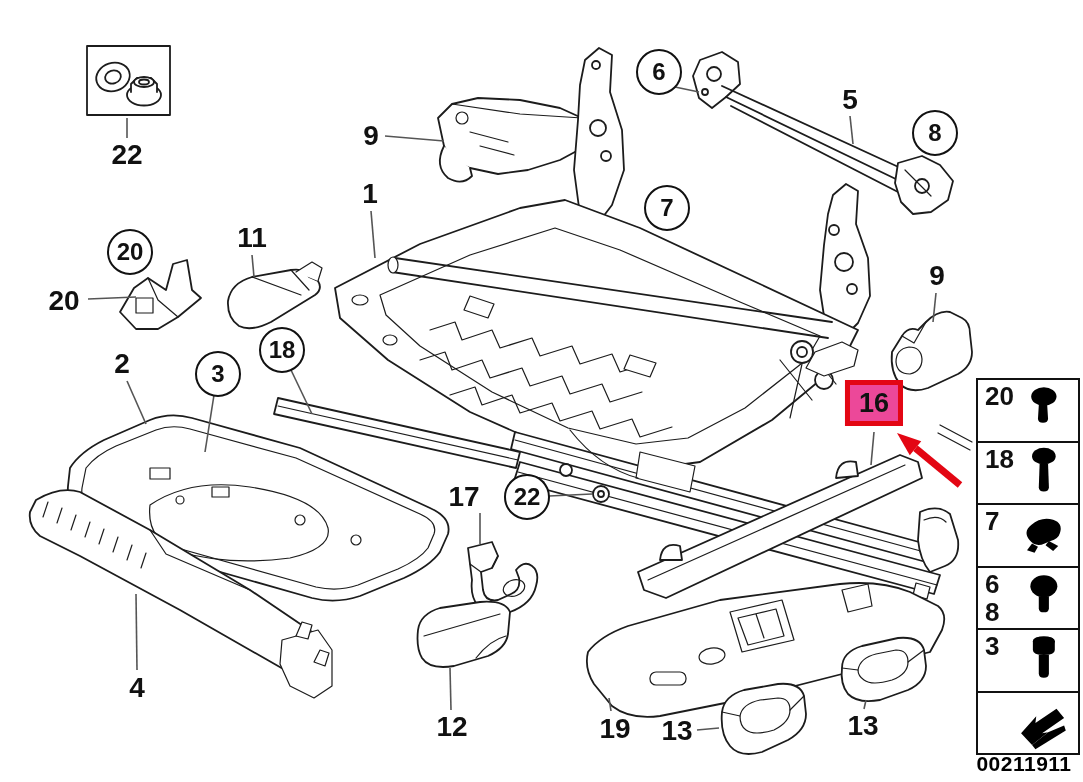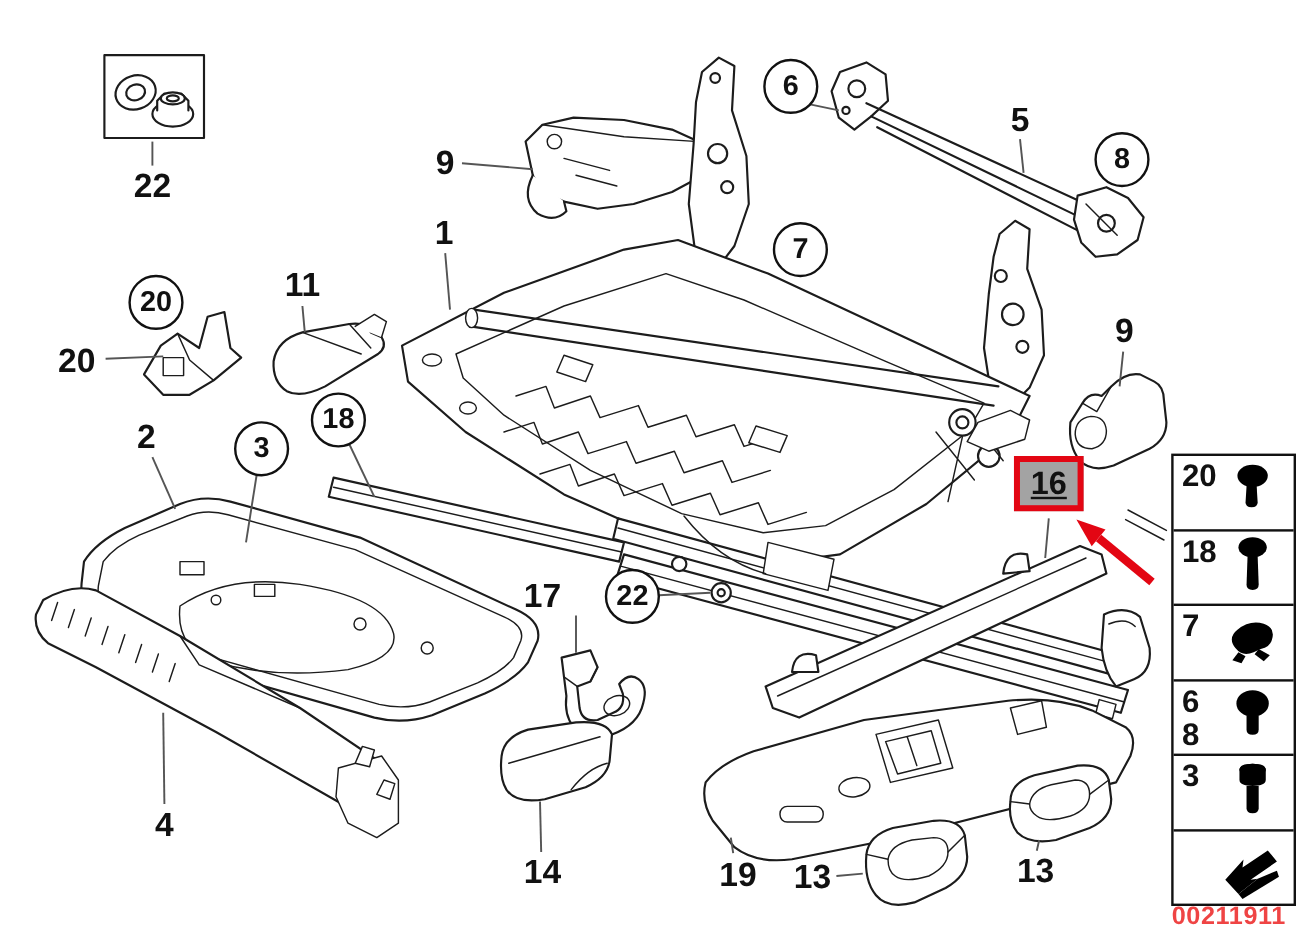--- a/index.html
+++ b/index.html
@@ -10,30 +10,30 @@
   .art path, .art line, .art polyline, .art ellipse, .art circle, .art rect, .art polygon{
       stroke:var(--line); stroke-width:1.8; fill:none; stroke-linejoin:round; stroke-linecap:round; }
   .art .fill{ fill:#fff; }
   .art .thin{ stroke-width:1.2; }
   #callout-layer{ position:absolute; left:0; top:0; width:100%; height:100%; }
   .callout{ position:absolute; transform:translate(-50%,-50%); color:var(--text);
             font-weight:bold; font-size:28px; line-height:1; white-space:nowrap; }
   .callout.circle{ width:42px; height:42px; border:2.5px solid var(--text); border-radius:50%;
                    background:#fff; display:flex; align-items:center; justify-content:center;
                    font-size:24px; }
-  .callout.red-box{ border:5px solid var(--red); background:#a3a3a3; padding:5px 9px 4px; font-size:27px;text-decoration:underline; }
+  .callout.red-box{ border:5px solid var(--red); background:#ec4899; padding:5px 9px 4px; font-size:27px; }
   #sidebar{ position:absolute; left:976px; top:378px; width:104px; height:377px;
             border:2.2px solid #111; background:#fff; display:flex; flex-direction:column; box-sizing:border-box; }
   .legend-row{ flex:1; display:flex; align-items:center; border-top:2px solid #111; position:relative; }
   .legend-row:first-child{ border-top:none; }
   .legend-labels{ position:absolute; left:7px; top:2px; font-weight:bold; font-size:26px;
                   color:var(--text); line-height:28px; }
   .legend-icon{ margin-left:auto; margin-right:8px; width:54px; height:54px; }
   #doc-number{ position:absolute; left:968px; top:752px; width:112px; text-align:center;
-               font-weight:bold; font-size:21px; color:#ef4444; letter-spacing:.5px; }
+               font-weight:bold; font-size:21px; color:#000000; letter-spacing:.5px; }
 </style>
 </head>
 <body>
 
 <div id="stage">
 
   <svg id="art" class="art" width="1083" height="782" viewBox="0 0 1083 782">
 
     <g>
       <rect x="87" y="46" width="83" height="69" stroke-width="2.2"></rect>
@@ -233,24 +233,24 @@
       <div class="callout plain" style="left: 370px; top: 194px;">1</div>
       <div class="callout circle" style="left: 659px; top: 72px;">6</div>
       <div class="callout circle" style="left: 667px; top: 208px;">7</div>
       <div class="callout plain" style="left: 850px; top: 100px;">5</div>
       <div class="callout circle" style="left: 935px; top: 133px;">8</div>
       <div class="callout plain" style="left: 937px; top: 276px;">9</div>
       <div class="callout plain" style="left: 122px; top: 364px;">2</div>
       <div class="callout circle" style="left: 218px; top: 374px;">3</div>
       <div class="callout circle" style="left: 282px; top: 350px;">18</div>
       <div class="callout red-box" style="left: 874px; top: 403px;">16</div>
-      <div class="callout plain" style="left: 452px; top: 497px;">17</div>
+      <div class="callout plain" style="left: 464px; top: 497px;">17</div>
       <div class="callout circle" style="left: 527px; top: 497px;">22</div>
       <div class="callout plain" style="left: 137px; top: 688px;">4</div>
-      <div class="callout plain" style="left: 452px; top: 727px;">14</div>
+      <div class="callout plain" style="left: 452px; top: 727px;">12</div>
       <div class="callout plain" style="left: 615px; top: 729px;">19</div>
       <div class="callout plain" style="left: 677px; top: 731px;">13</div>
       <div class="callout plain" style="left: 863px; top: 726px;">13</div>
     </div>
 
   <svg width="0" height="0" style="position:absolute">
     <defs>
       <symbol id="icon-screw-short" viewBox="0 0 64 64">
         <ellipse class="s" cx="33" cy="16" rx="15" ry="11"></ellipse>
         <ellipse class="k" cx="33" cy="13" rx="6" ry="3.5"></ellipse>

